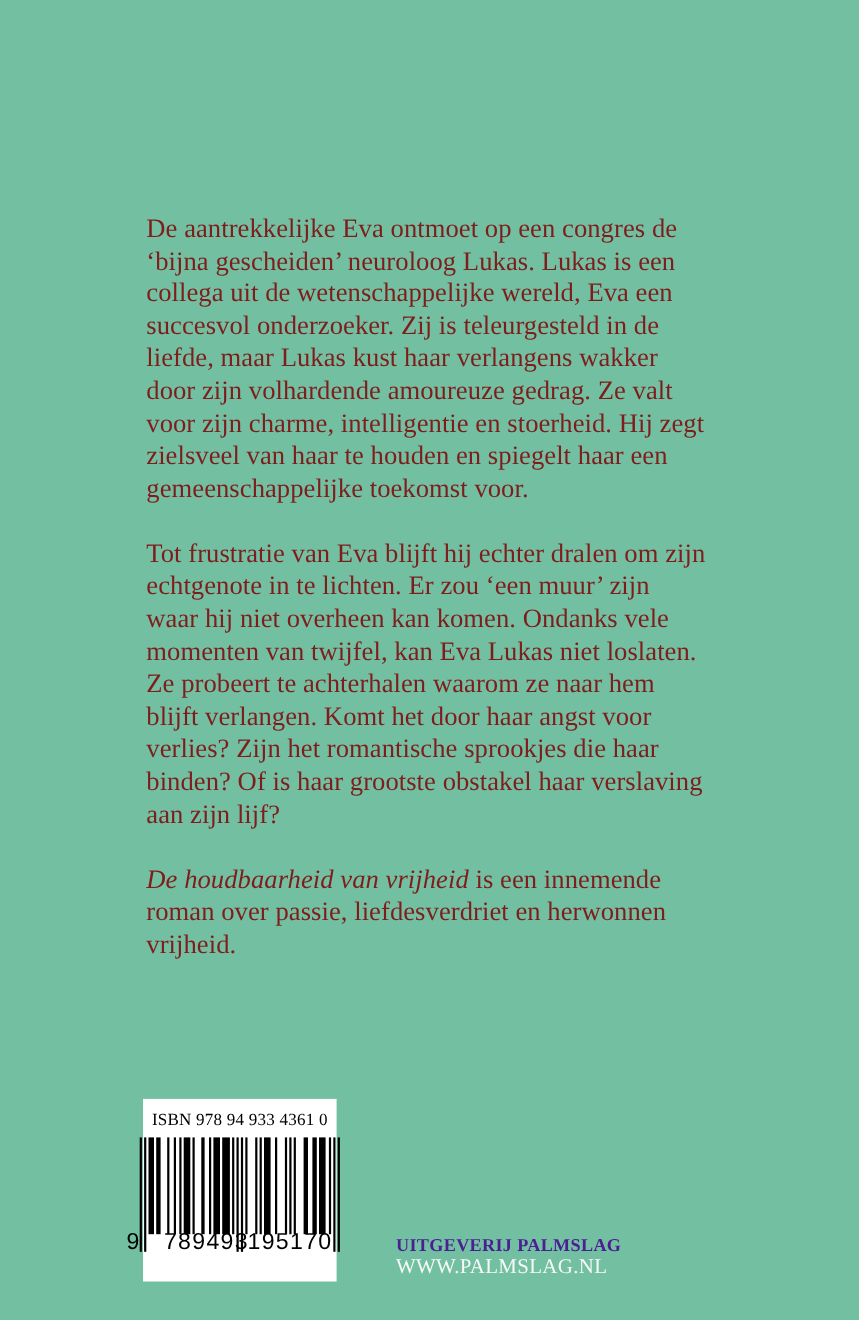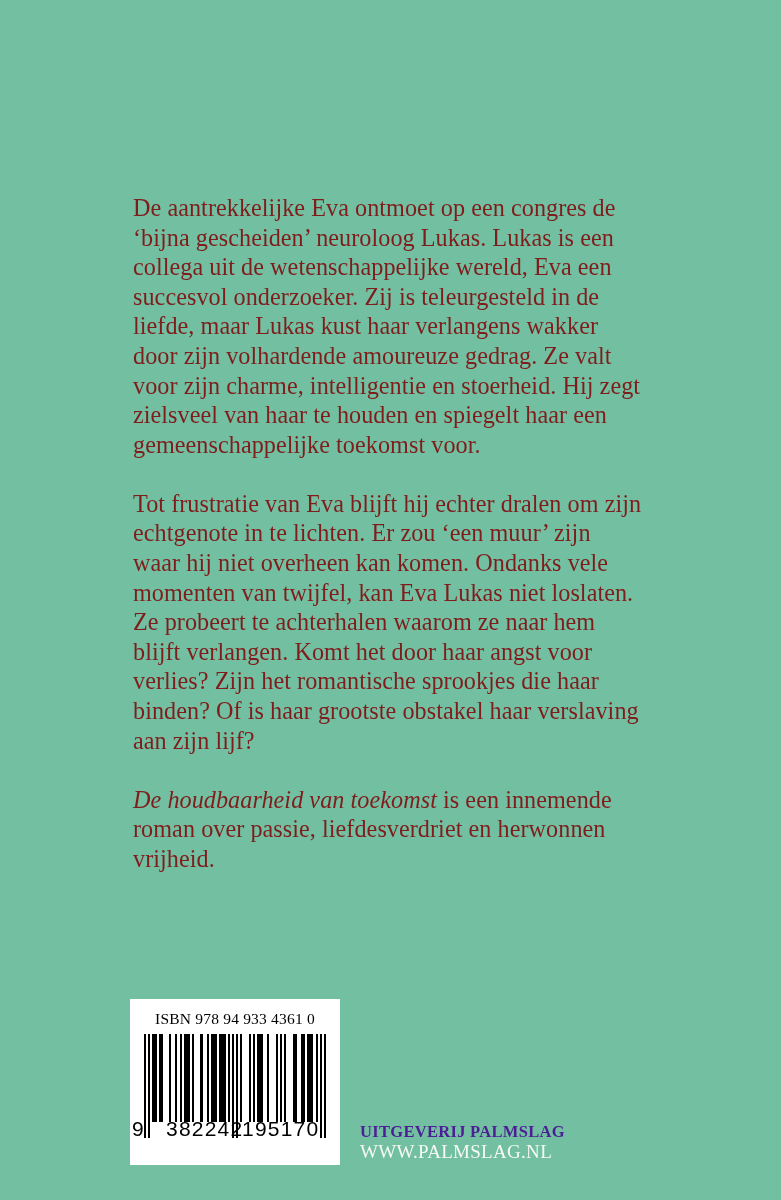--- a/index.html
+++ b/index.html
@@ -41,21 +41,21 @@
     margin-bottom: 0;
   }
   .para .booktitle {
     font-style: italic;
   }
   
   .barcode-box {
     position: absolute;
     left: 130px;
     top: 999px;
-    width: 210px;
+    width: 176px;
     height: 166px;
     background: #ffffff;
     box-sizing: border-box;
     display: flex;
     flex-direction: column;
     align-items: center;
   }
   .isbn-label {
     color: #000;
     font-size: 15.5px;
@@ -132,21 +132,21 @@
   }
 </style>
 </head>
 <body>
 
 <div class="cover">
 
   <div class="blurb">
     <p class="para">De aantrekkelijke Eva ontmoet op een congres de ‘bijna gescheiden’ neuroloog Lukas. Lukas is een collega uit de wetenschappelijke wereld, Eva een succesvol onderzoeker. Zij is teleurgesteld in de liefde, maar Lukas kust haar verlangens wakker door zijn volhardende amoureuze gedrag. Ze valt voor zijn charme, intelligentie en stoerheid. Hij zegt zielsveel van haar te houden en spiegelt haar een gemeenschappelijke toekomst voor.</p>
     <p class="para">Tot frustratie van Eva blijft hij echter dralen om zijn echtgenote in te lichten. Er zou ‘een muur’ zijn waar hij niet overheen kan komen. Ondanks vele momenten van twijfel, kan Eva Lukas niet loslaten. Ze probeert te achterhalen waarom ze naar hem blijft verlangen. Komt het door haar angst voor verlies? Zijn het romantische sprookjes die haar binden? Of is haar grootste obstakel haar verslaving aan zijn lijf?</p>
-    <p class="para"><span class="booktitle">De houdbaarheid van toekomst</span><span> is een innemende roman over passie, liefdesverdriet en herwonnen vrijheid.</span></p>
+    <p class="para"><span class="booktitle">De houdbaarheid van vrijheid</span><span> is een innemende roman over passie, liefdesverdriet en herwonnen vrijheid.</span></p>
   </div>
 
   <div class="barcode-box">
     <div class="isbn-label">ISBN 978 94 933 4361 0</div>
     <div class="bars-wrap">
       <div class="bars" id="bars">
           <span class="guard" style="left: 0px; width: 1.91579px;"></span>
           <span class="guard" style="left: 3.83158px; width: 1.91579px;"></span>
           <span style="left: 7.66316px; width: 5.74737px;"></span>
           <span style="left: 15.3263px; width: 3.83158px;"></span>
@@ -172,21 +172,21 @@
           <span style="left: 139.853px; width: 1.91579px;"></span>
           <span style="left: 149.432px; width: 3.83158px;"></span>
           <span style="left: 157.095px; width: 3.83158px;"></span>
           <span style="left: 162.842px; width: 5.74737px;"></span>
           <span style="left: 172.421px; width: 1.91579px;"></span>
           <span class="guard" style="left: 176.253px; width: 1.91579px;"></span>
           <span class="guard" style="left: 180.084px; width: 1.91579px;"></span>
         </div>
       <div class="ean-digits">
         <b class="ean-lead">9</b>
-        <b class="ean-left">382242</b>
+        <b class="ean-left">789493</b>
         <b class="ean-right">195170</b>
       </div>
     </div>
   </div>
 
   <div class="publisher">
     <div class="publisher-name">UITGEVERIJ PALMSLAG</div>
     <div class="publisher-url">WWW.PALMSLAG.NL</div>
   </div>
 

